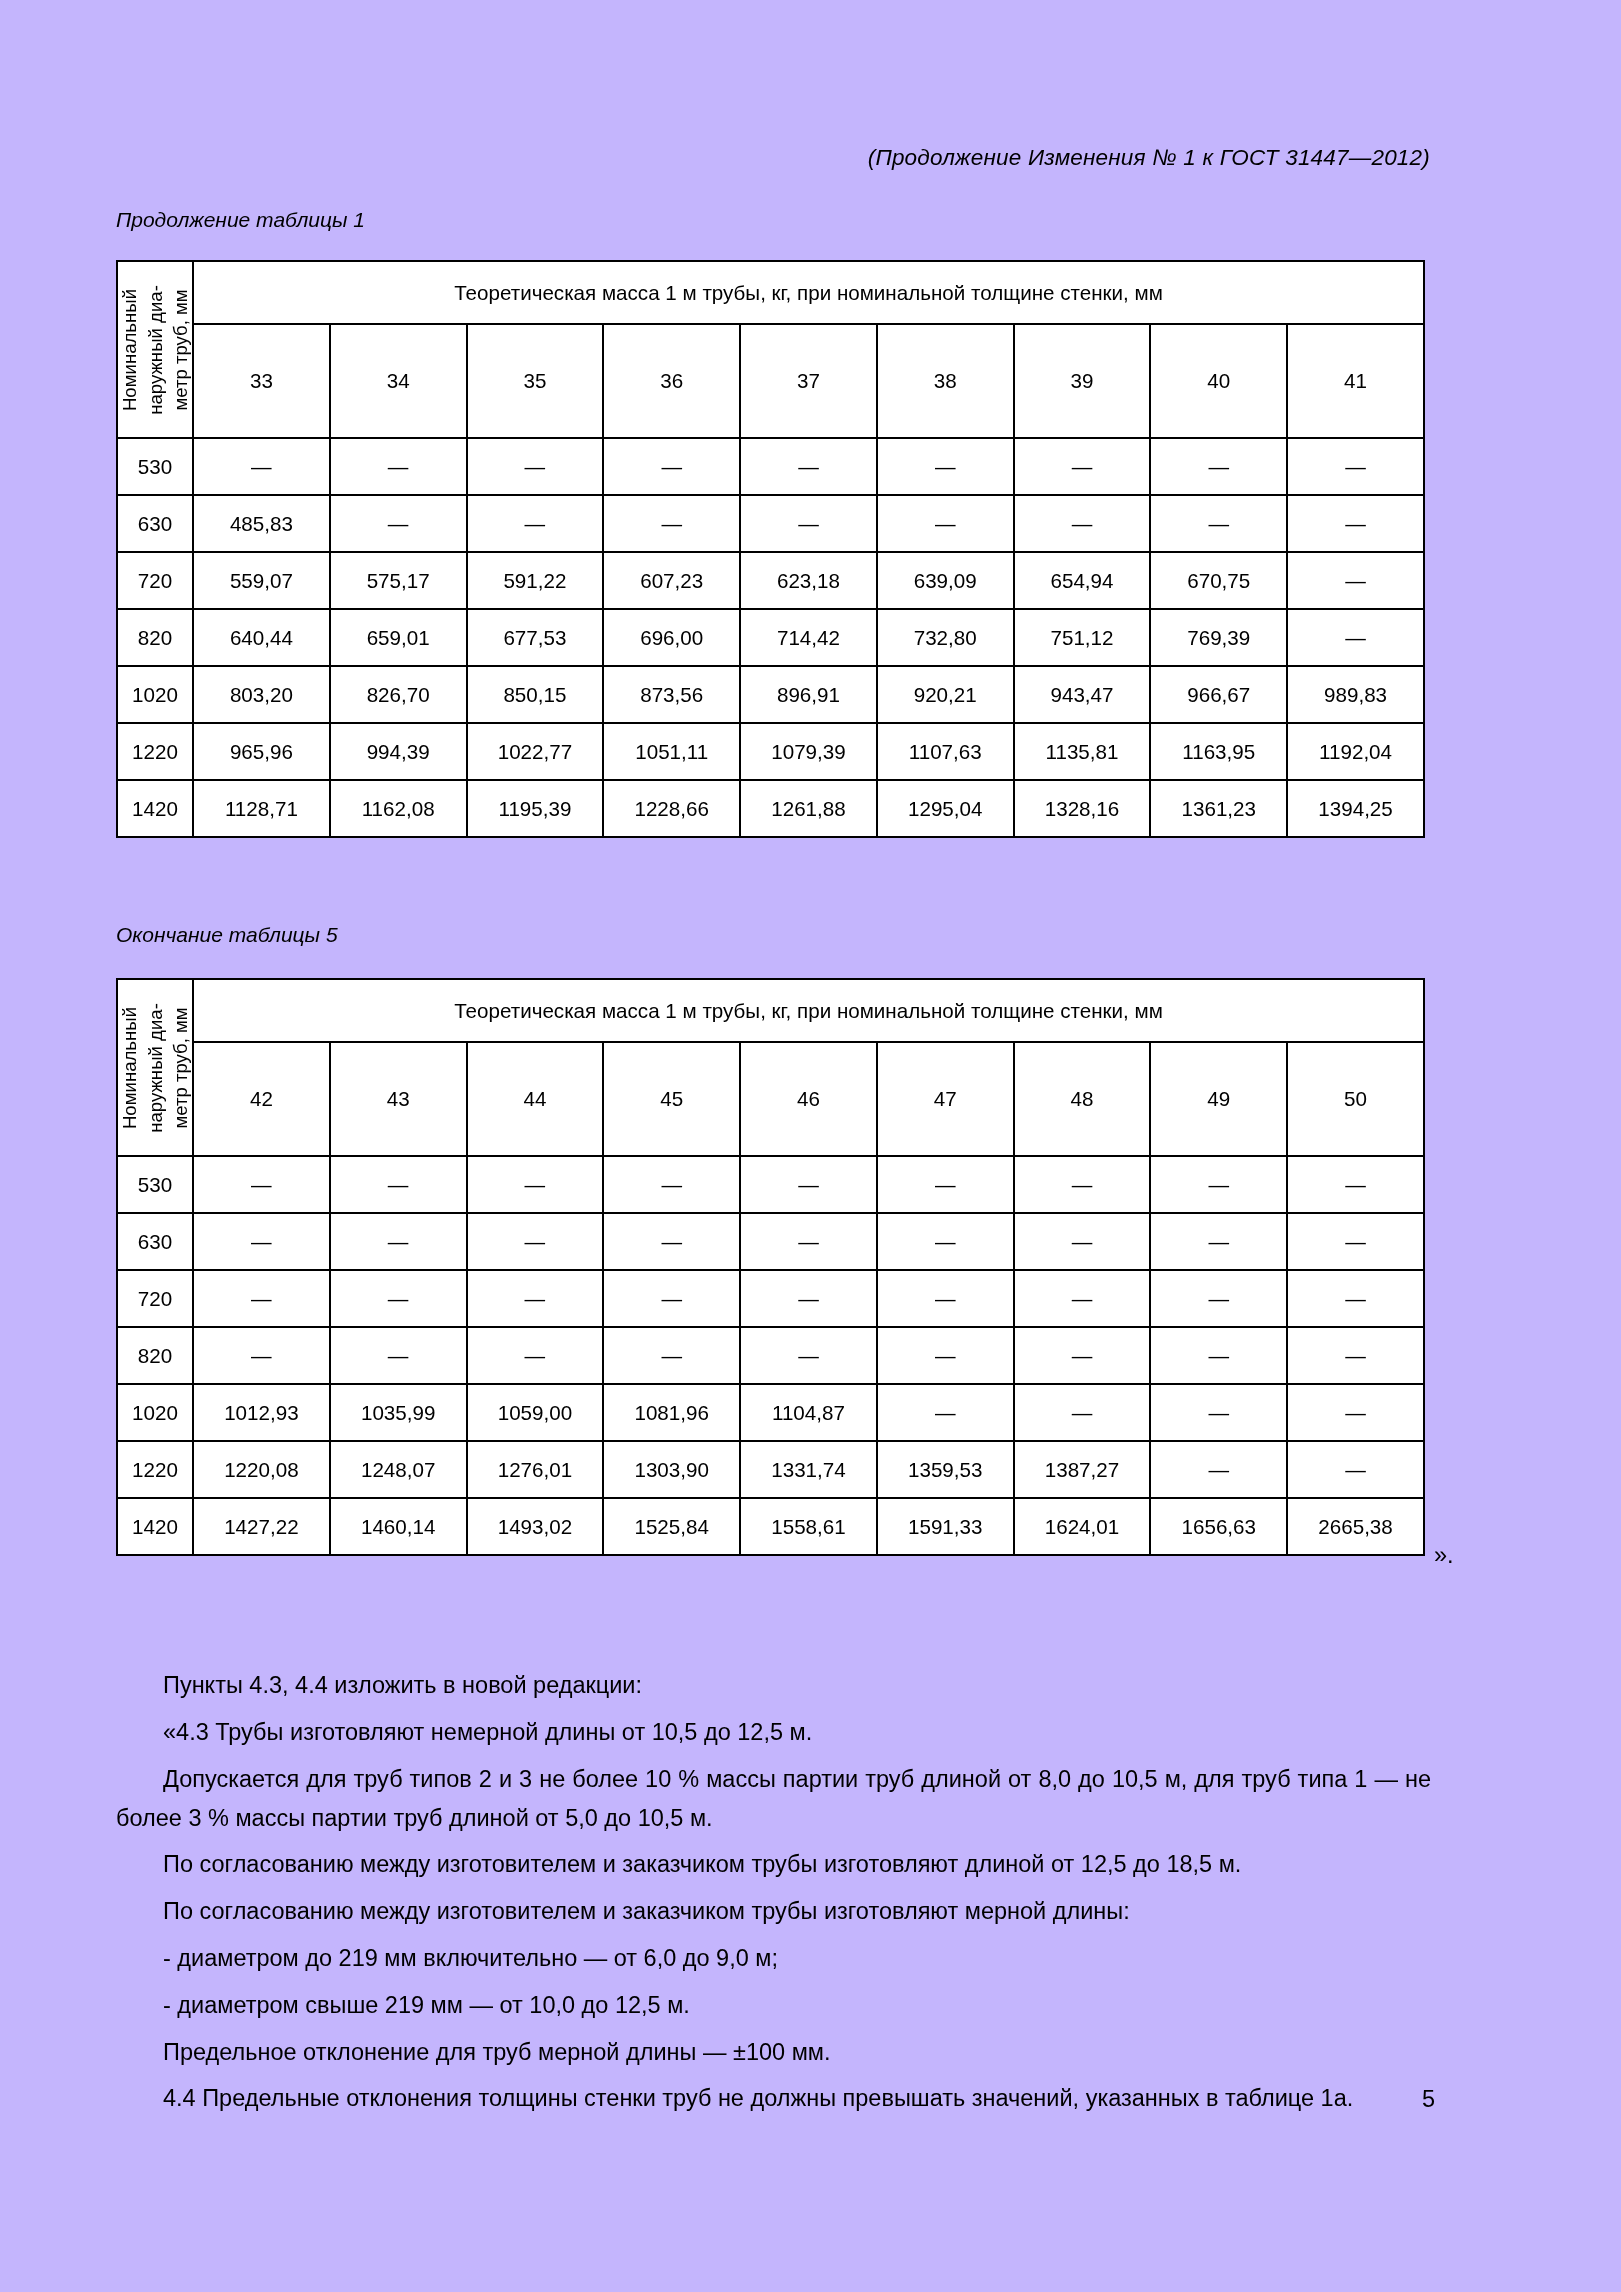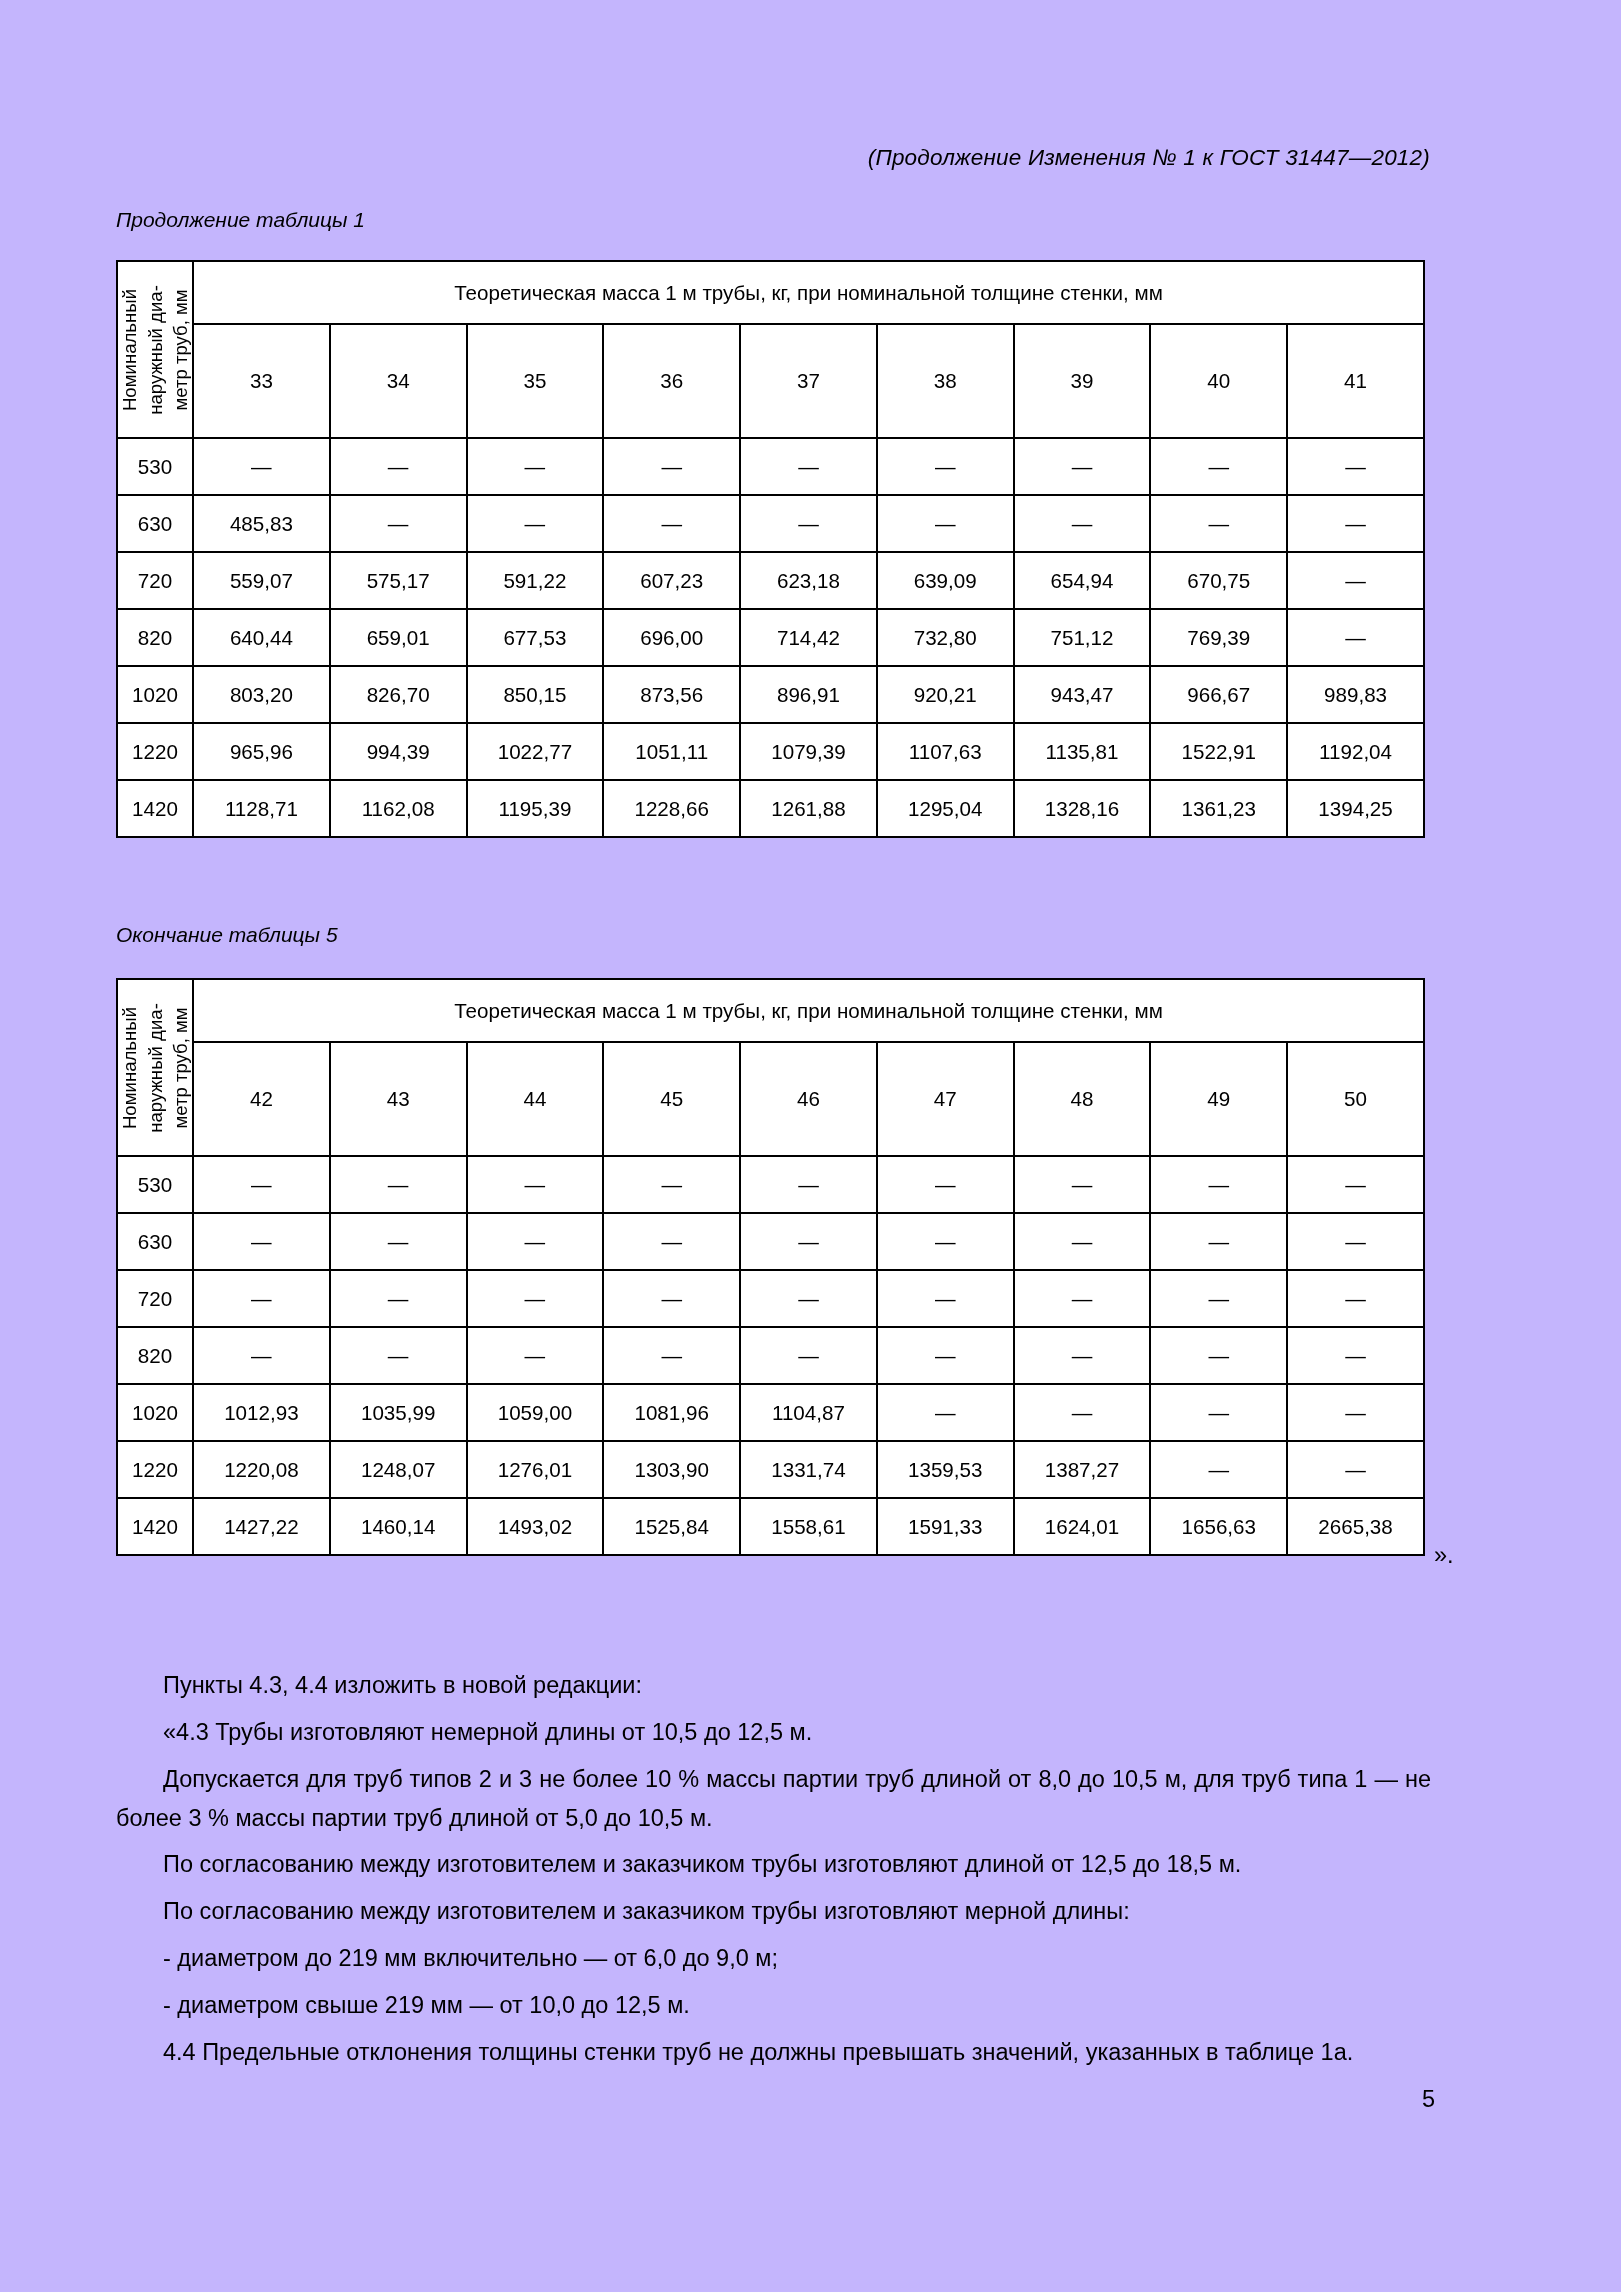--- a/index.html
+++ b/index.html
@@ -220,21 +220,21 @@
         </tr>
         <tr class="data-row">
           <td class="col-diam">1220</td>
           <td class="col-val">965,96</td>
           <td class="col-val">994,39</td>
           <td class="col-val">1022,77</td>
           <td class="col-val">1051,11</td>
           <td class="col-val">1079,39</td>
           <td class="col-val">1107,63</td>
           <td class="col-val">1135,81</td>
-          <td class="col-val">1522,91</td>
+          <td class="col-val">1163,95</td>
           <td class="col-val">1192,04</td>
         </tr>
         <tr class="data-row">
           <td class="col-diam">1420</td>
           <td class="col-val">1128,71</td>
           <td class="col-val">1162,08</td>
           <td class="col-val">1195,39</td>
           <td class="col-val">1228,66</td>
           <td class="col-val">1261,88</td>
           <td class="col-val">1295,04</td>
@@ -360,19 +360,20 @@
   <div class="closing-mark">».</div>
 
   <div class="body-text" id="body-text">
       <p class="indent">Пункты 4.3, 4.4 изложить в новой редакции:</p>
       <p class="indent">«4.3  Трубы изготовляют немерной длины от 10,5 до 12,5 м.</p>
       <p class="indent">Допускается для труб типов 2 и 3 не более 10 % массы партии труб длиной от 8,0 до 10,5 м, для труб типа 1 — не более 3 % массы партии труб длиной от 5,0 до 10,5 м.</p>
       <p class="indent">По согласованию между изготовителем и заказчиком трубы изготовляют длиной от 12,5 до 18,5 м.</p>
       <p class="indent">По согласованию между изготовителем и заказчиком трубы изготовляют мерной длины:</p>
       <p class="indent">- диаметром до 219 мм включительно — от 6,0 до 9,0 м;</p>
       <p class="indent">- диаметром свыше 219 мм — от 10,0 до 12,5 м.</p>
+      <p class="indent">Предельное отклонение для труб мерной длины — ±100 мм.</p>
       <p class="indent">4.4  Предельные отклонения толщины стенки труб не должны превышать значений, указанных в таблице 1а.</p>
     </div>
 
   <div class="page-number">5</div>
 
 </div>
 
 
 </body></html>

